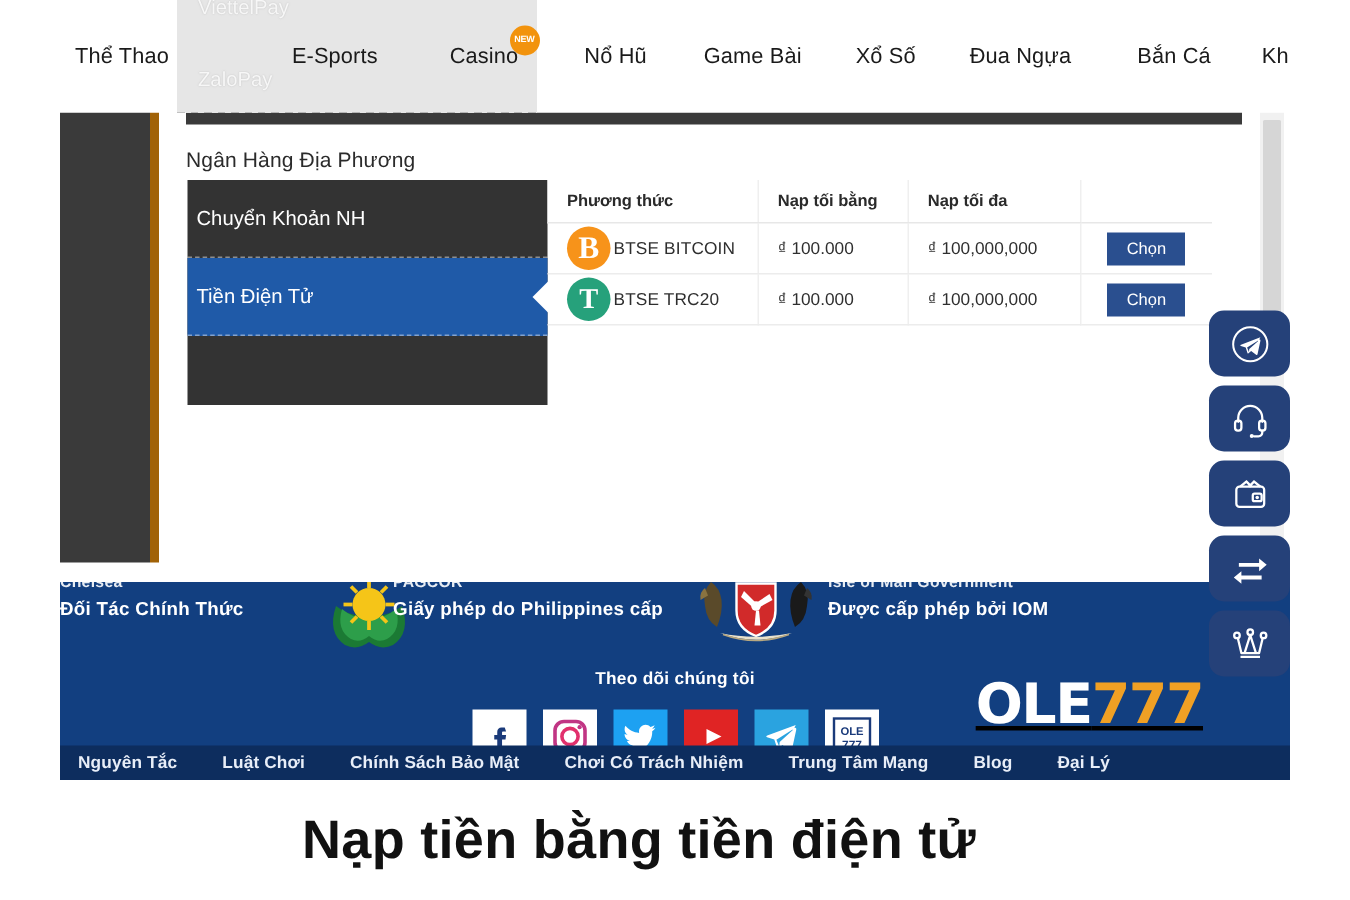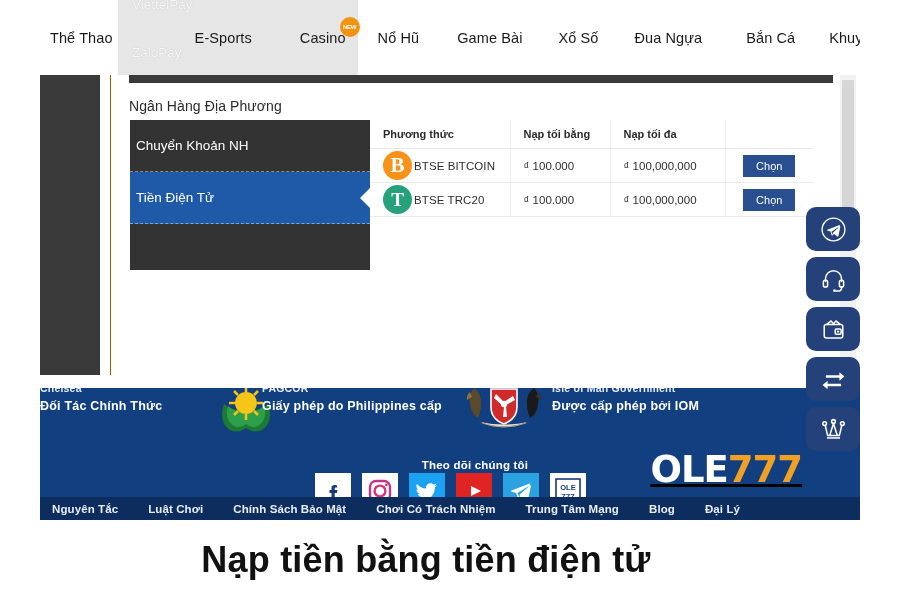--- a/index.html
+++ b/index.html
@@ -60,22 +60,21 @@
   
   #left-rail {
     position: absolute; left: 40px; top: 75px; width: 60px; height: 300px;
     background: #3a3a3a; z-index: 10;
   }
 
   
   #content {
     position: absolute; left: 100px; top: 75px; width: 740px; height: 300px;
     background: #ffffff; z-index: 10;
-    border-left: 1px solid #a16207;
-    margin-left: 10px;
+    border-left: 6px solid #a16207;
   }
   .card-topbar {
     position:absolute; left:18px; top:0; width:704px; height:8px;
     background:#3a3a3a;
   }
   .section-title {
     position: absolute; left: 18px; top: 23px;
     font-size: 14px; color: #2b2b2b; letter-spacing: .1px;
   }
 
@@ -156,22 +155,22 @@
   .lic {
     position: absolute; color: #ffffff;
   }
   .lic .lic-title {
     font-size: 10.5px; font-weight: bold; opacity: .9;
     margin-bottom: 5px; letter-spacing: .2px;
   }
   .lic .lic-sub { font-size: 12.5px; font-weight: bold; letter-spacing: .2px; }
 
   .follow {
-    position: absolute; left: 0; top: 71px; width: 820px; text-align: center;
-    color: #ffffff; font-size: 11.5px; font-weight: bold; letter-spacing: .2px; margin-left: 25px;
+    position: absolute; left: 0; top: 59px; width: 820px; text-align: center;
+    color: #ffffff; font-size: 11.5px; font-weight: bold; letter-spacing: .2px;
   }
   #socials {
     position: absolute; left: 0; top: 85px; width: 820px;
     display: flex; justify-content: center; gap: 11px;
   }
   .soc { width: 36px; height: 36px; display:flex; align-items:center; justify-content:center; }
   .soc.fb { background:#ffffff; }
   .soc.ig { background:#ffffff; }
   .soc.tw { background:#1da1f2; }
   .soc.yt { background:#e02424; }
@@ -232,21 +231,21 @@
       <div class="nav-item" style="margin-left:10px;z-index:3;">
         <span>Thể Thao</span>
       </div>
       <div class="nav-item" style="margin-left:58px;z-index:3;padding-left:24px;">
         <span>E-Sports</span>
       </div>
       <div class="nav-item" style="margin-left:48px;z-index:3;">
         <span>Casino</span>
         <span class="badge-new" style="right:-14px;top:-13px;">NEW</span>
       </div>
-      <div class="nav-item" style="margin-left:32px;z-index:3;">
+      <div class="nav-item" style="margin-left:44px;z-index:3;">
         <span>Nổ Hũ</span>
       </div>
       <div class="nav-item" style="margin-left:38px;z-index:3;">
         <span>Game Bài</span>
       </div>
       <div class="nav-item" style="margin-left:36px;z-index:3;">
         <span>Xổ Số</span>
       </div>
       <div class="nav-item" style="margin-left:36px;z-index:3;">
         <span>Đua Ngựa</span>

